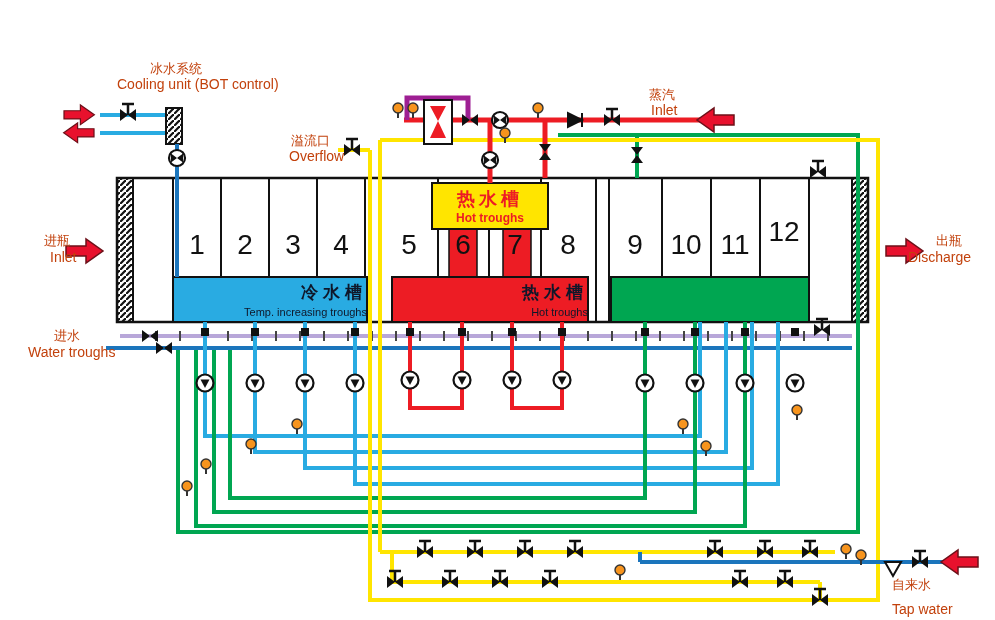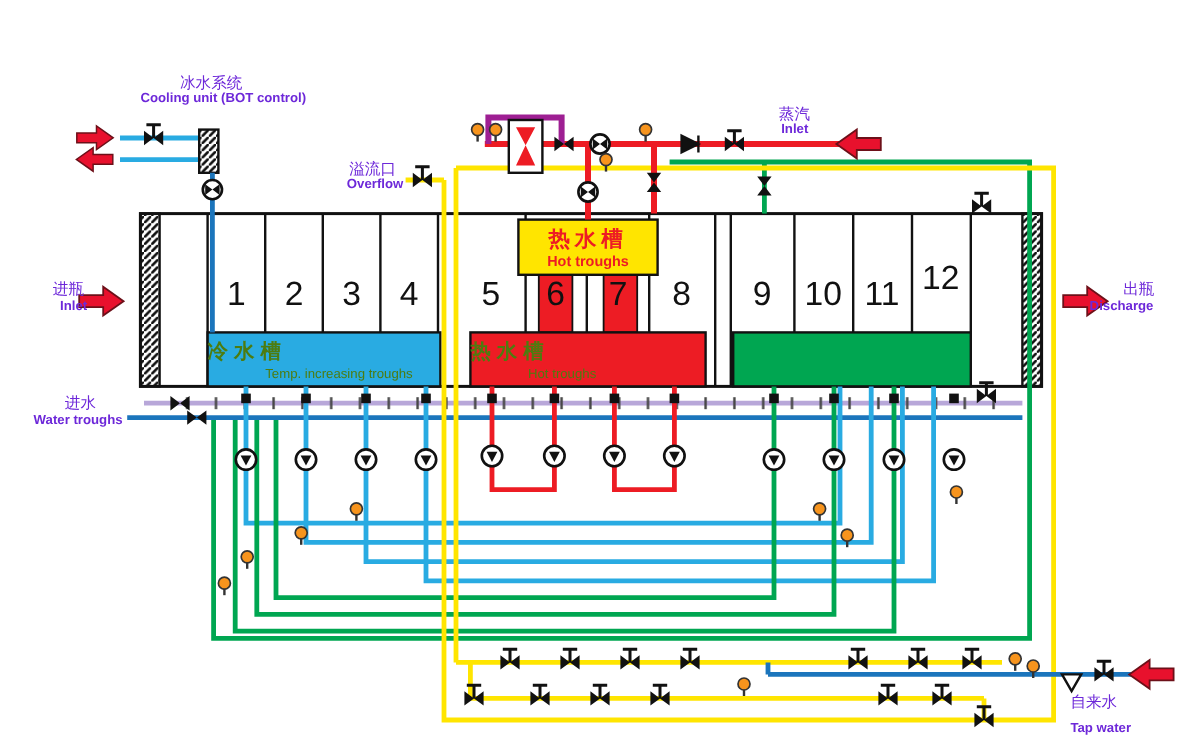--- a/index.html
+++ b/index.html
@@ -1,23 +1,23 @@
 <!DOCTYPE html>
 <html><head>
 <meta charset="utf-8">
 <style>
   html,body{margin:0;padding:0;background:#fff;}
   #stage{position:relative;width:995px;height:620px;background:#fff;overflow:hidden;
          font-family:"Liberation Sans",sans-serif;}
   #stage svg{position:absolute;left:0;top:0;}
-  .lbl{position:absolute;color:#6d28d9;line-height:1.05;white-space:nowrap;}
+  .lbl{position:absolute;color:#c2410c;line-height:1.05;white-space:nowrap;}
   .zh{font-size:13px;}
-  .en{font-size:11px;font-weight:bold;}
+  .en{font-size:14px;}
   .num{position:absolute;font-size:28px;color:#111;transform:translateX(-50%);}
-  .bar-lbl{position:absolute;text-align:left;color:#4d7c0f;}
+  .bar-lbl{position:absolute;text-align:right;color:#0f172a;}
   .bar-zh{display:block;font-size:17px;font-weight:bold;letter-spacing:5px;}
   .bar-en{display:block;font-size:11px;margin-top:2px;padding-left:48px;}
   .hotbox-lbl{position:absolute;text-align:center;color:#ED1C24;}
   .hot-zh{display:block;font-size:18px;font-weight:bold;letter-spacing:4px;}
   .hot-en{display:block;font-size:12px;font-weight:bold;}
 </style>
 </head>
 <body>
 
 <div id="stage">

